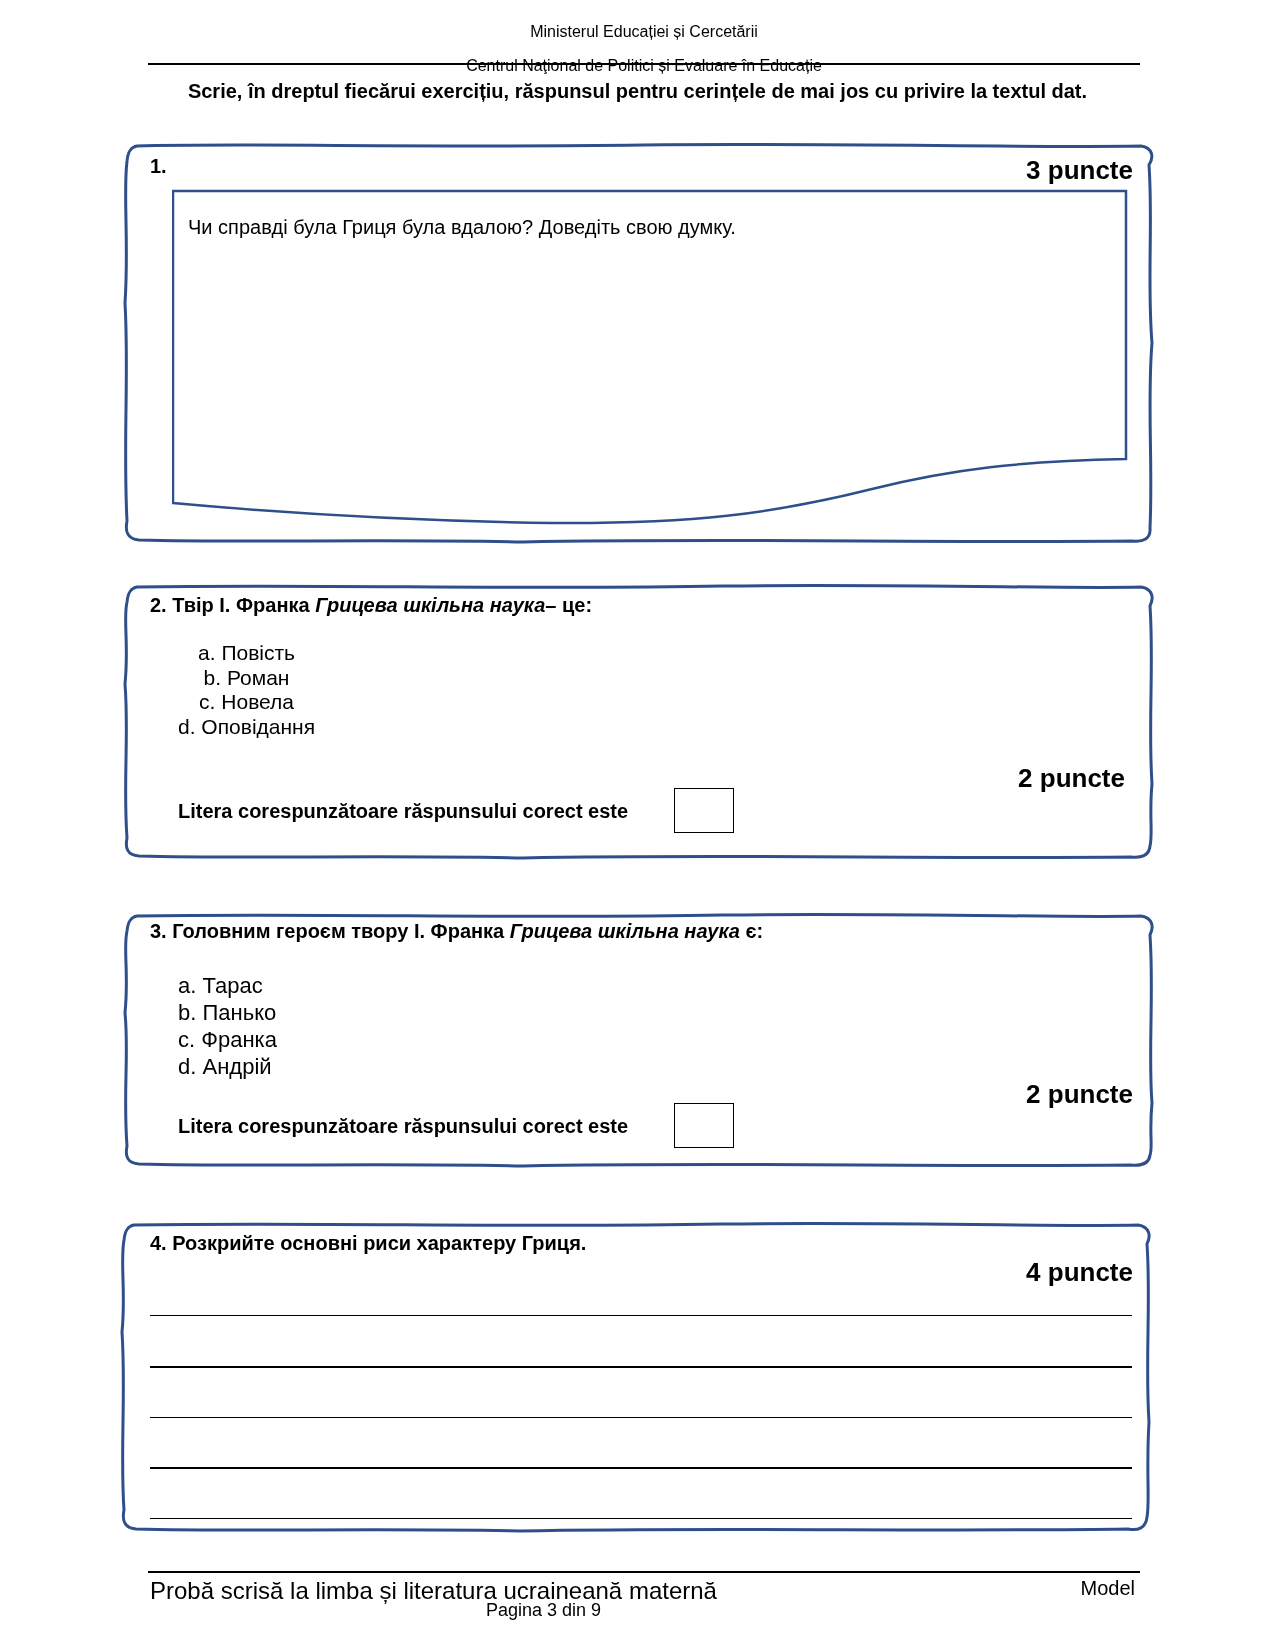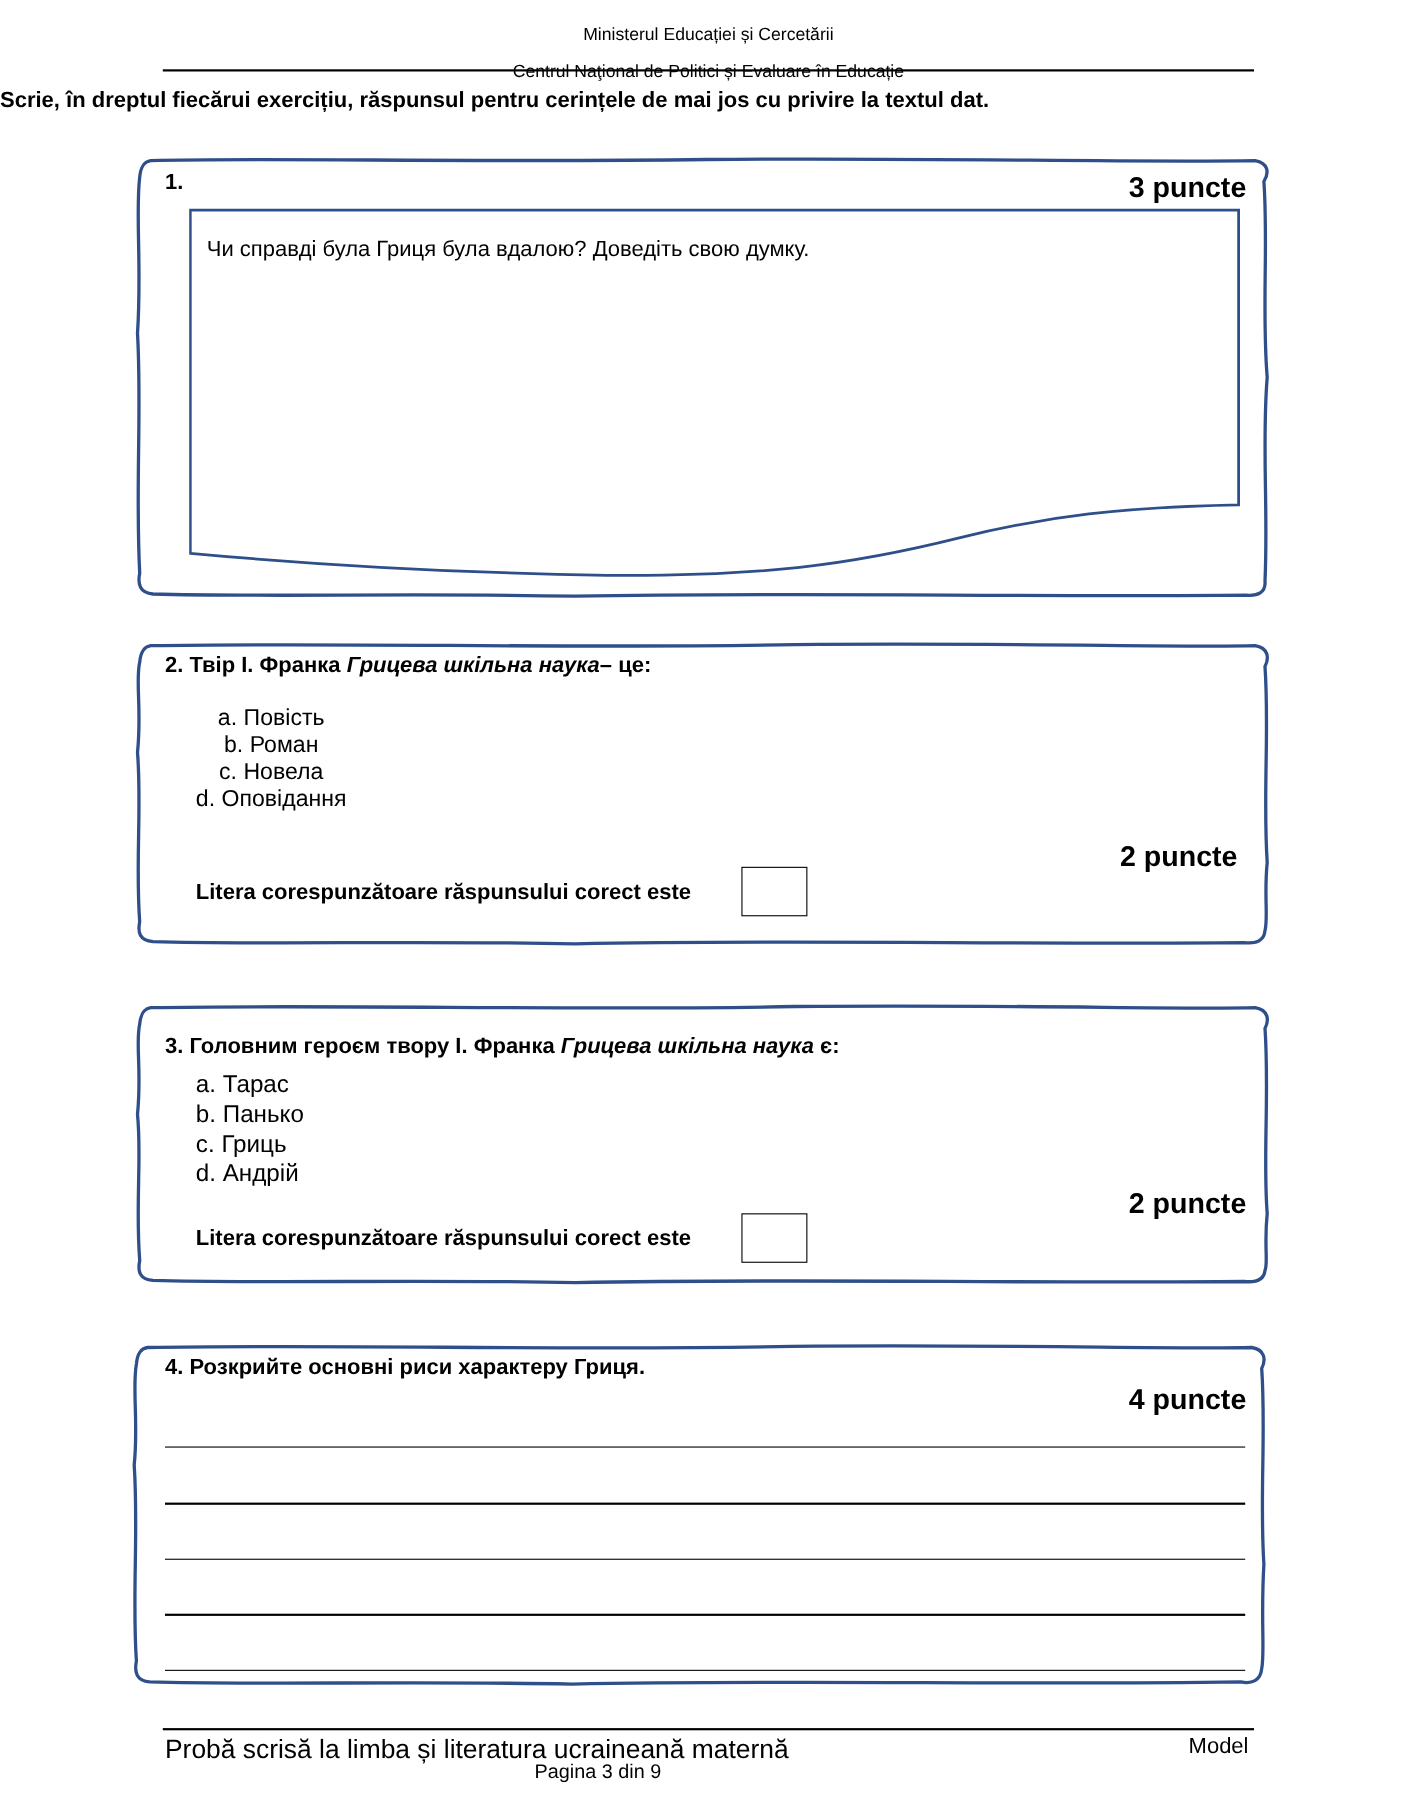--- a/index.html
+++ b/index.html
@@ -1,21 +1,21 @@
 <!DOCTYPE html>
 <html><head>
 <meta charset="utf-8">
 <style>
   html, body { margin: 0; padding: 0; background: #ffffff; }
   body { width: 1275px; height: 1650px; position: relative; overflow: hidden;
          font-family: "Liberation Sans", sans-serif; color: #000; }
   .abs { position: absolute; }
   .hdr-line { position: absolute; left: 148px; width: 992px; height: 2px; background: #000; }
   .hdr-text { position: absolute; left: 148px; width: 992px; text-align: center; font-size: 16px; line-height: 19px; }
-  .instr { position: absolute; left: 0; width: 1275px; font-weight: bold; font-size: 20px; top: 80px; }
+  .instr { position: absolute; left: 0; width: 1275px; text-align: center; font-weight: bold; font-size: 20px; top: 80px; }
   .frame { position: absolute; }
   .frame svg { position: absolute; left: 0; top: 0; overflow: visible; }
   .qtitle { position: absolute; font-weight: bold; font-size: 20px; white-space: nowrap; }
   .points { position: absolute; font-weight: bold; font-size: 26px; text-align: right; white-space: nowrap; }
   .opts { position: absolute; font-size: 21px; line-height: 24.5px; }
   .opts div { white-space: nowrap; }
   .answer-label { position: absolute; font-weight: bold; font-size: 20px; white-space: nowrap; }
   .answer-box { position: absolute; width: 60px; height: 45px; border: 1.5px solid #000; background: #fff; box-sizing: border-box; }
   .write-line { position: absolute; left: 150px; width: 982px; background: #000; }
   .footer-line { position: absolute; left: 148px; width: 992px; height: 2px; background: #000; top: 1571px; }
@@ -63,27 +63,27 @@
 </div>
 <div class="points" style="right:150px; top:763px;">2 puncte</div>
 <div class="answer-label" style="left:178px; top:800px;">Litera corespunzătoare răspunsului corect este</div>
 <div class="answer-box" style="left:674px; top:788px;"></div>
 
 <div class="frame" style="left:123px; top:913px; width:1032px; height:254px;">
   <svg width="1032" height="254" viewBox="0 0 1032 254">
     <path d="M14,3 C200,0 400,6 600,2 C800,0 950,5 1018,3 C1030,5 1031,14 1027,22 C1031,80 1025,140 1029,190 C1026,220 1030,235 1027,242 C1026,251 1018,253 1008,252 C800,254 600,249 400,253 C250,250 120,254 16,251 C4,250 2,243 4,233 C0,180 6,140 2,100 C6,60 0,35 4,18 C5,8 8,4 14,3 Z" fill="none" stroke="#2f4f8a" stroke-width="3"></path>
   </svg>
 </div>
-<div class="qtitle" style="left:150px; top:914px; margin-top:26px;">
+<div class="qtitle" style="left:150px; top:914px; margin-top:6px;">
   <span>3. Головним героєм твору І. Франка </span><i>Грицева шкільна наука</i><span> є:</span>
 </div>
 <div class="opts" style="left:178px; top:972px; line-height:27px; font-size:22px;">
   <div><span>a.</span> <span>Тарас</span></div>
   <div><span>b.</span> <span>Панько</span></div>
-  <div><span>c.</span> <span>Гриць</span></div>
+  <div><span>c.</span> <span>Франка</span></div>
   <div><span>d.</span> <span>Андрій</span></div>
 </div>
 <div class="points" style="right:142px; top:1079px;">2 puncte</div>
 <div class="answer-label" style="left:178px; top:1115px;">Litera corespunzătoare răspunsului corect este</div>
 <div class="answer-box" style="left:674px; top:1103px;"></div>
 
 <div class="frame" style="left:120px; top:1222px; width:1032px; height:310px;">
   <svg width="1032" height="310" viewBox="0 0 1032 310">
     <path d="M14,3 C200,0 400,6 600,2 C800,0 950,5 1018,3 C1030,5 1031,14 1027,22 C1031,80 1025,140 1029,200 C1026,250 1030,280 1027,295 C1026,306 1018,309 1008,307 C800,310 600,305 400,309 C250,306 120,310 16,307 C4,306 2,298 4,288 C0,230 6,170 2,110 C6,70 0,40 4,18 C5,8 8,4 14,3 Z" fill="none" stroke="#2f4f8a" stroke-width="3"></path>
   </svg>

